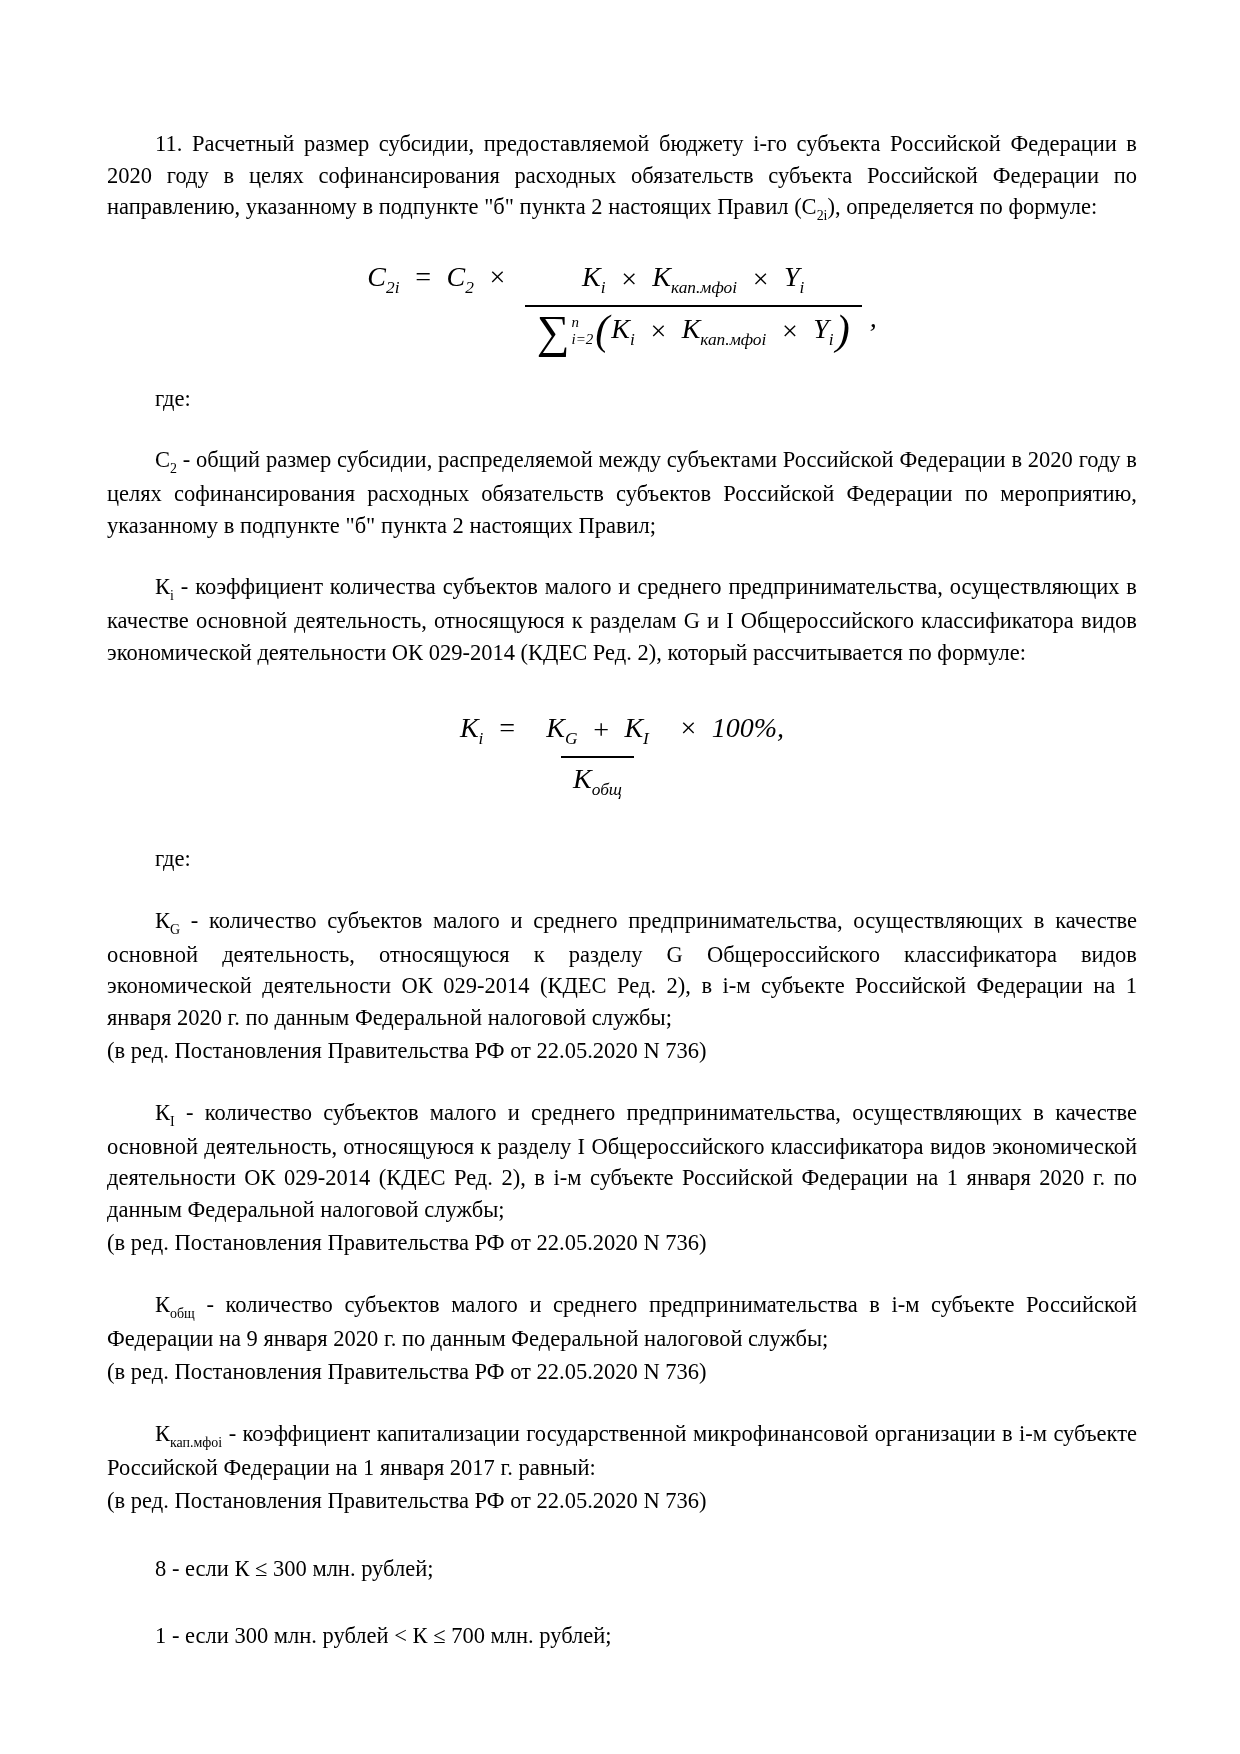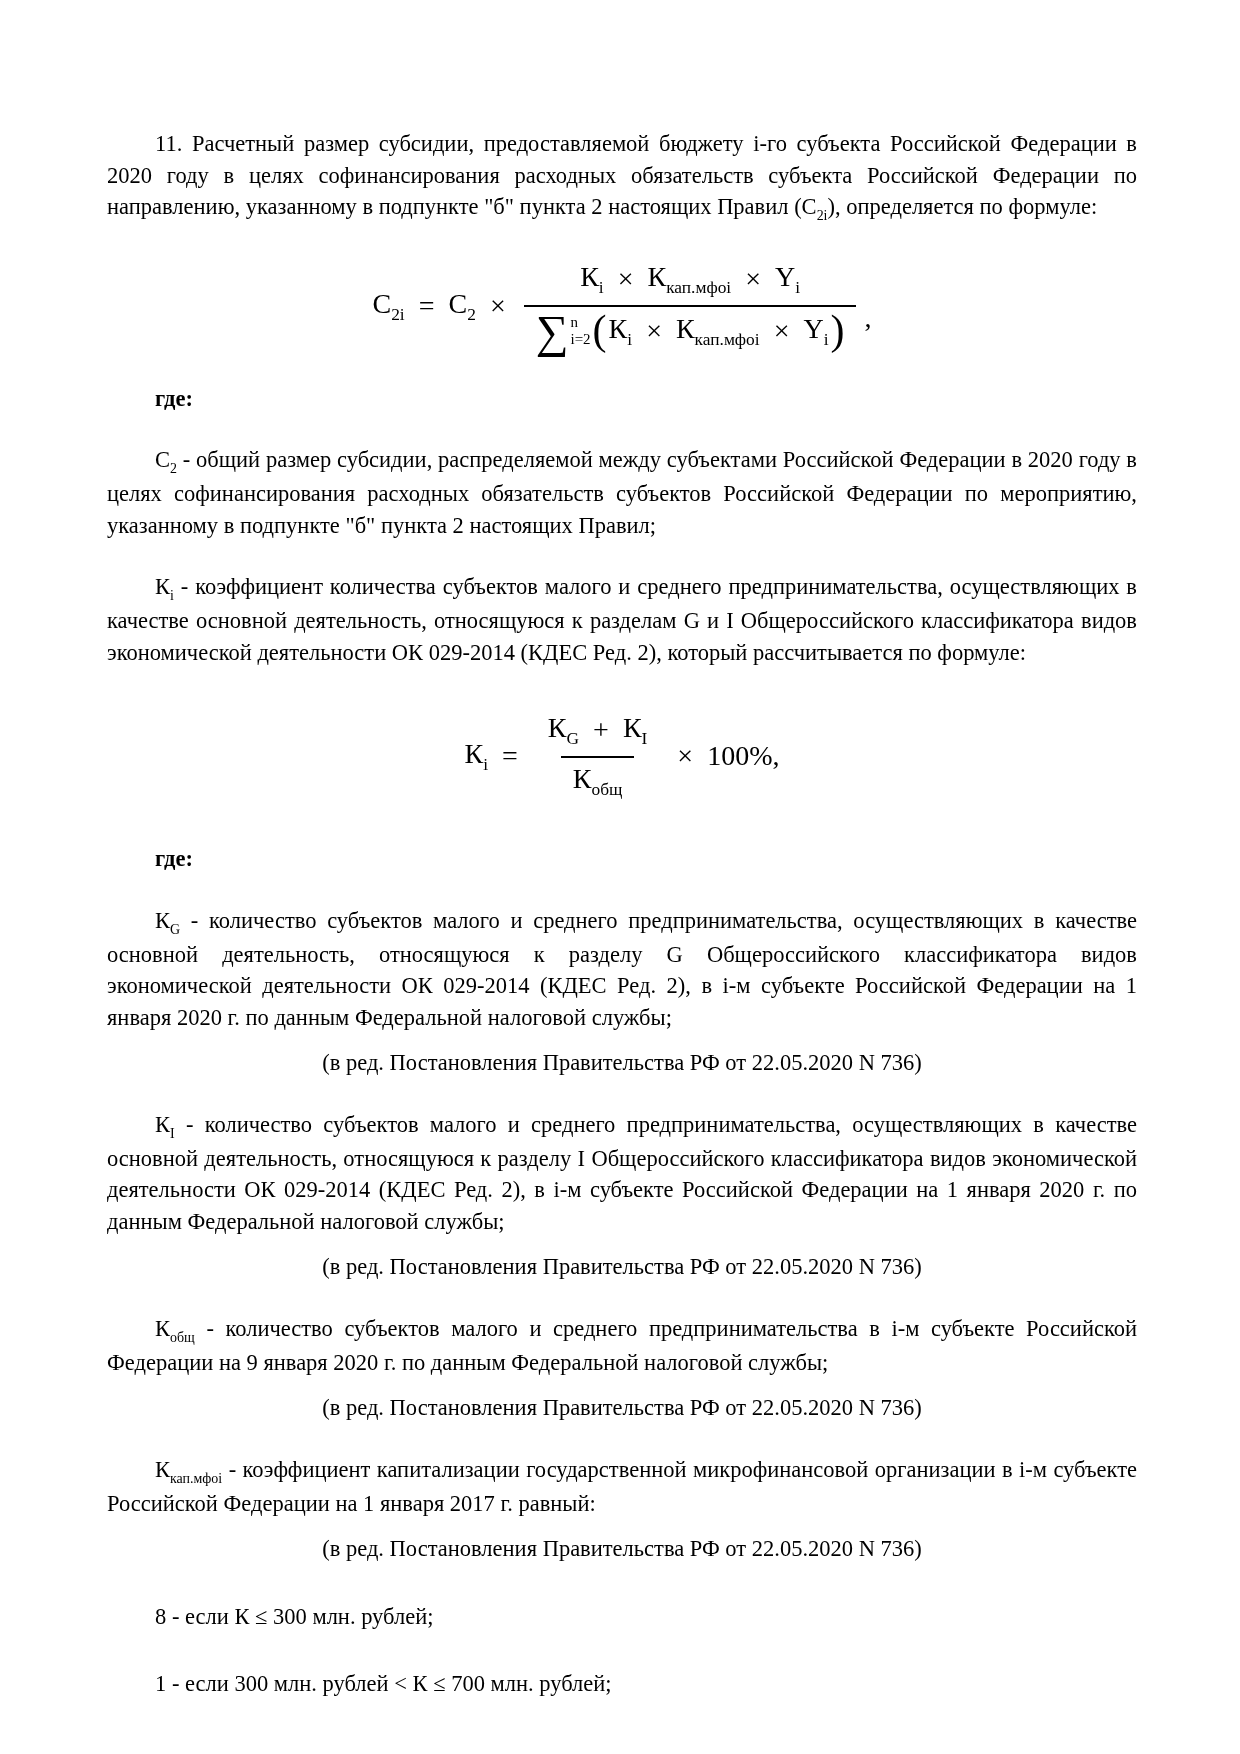--- a/index.html
+++ b/index.html
@@ -5,27 +5,27 @@
   html, body { margin:0; padding:0; background:#ffffff; }
   .page {
     width:1240px; height:1754px; box-sizing:border-box;
     padding:128px 103px 72px 107px;
     font-family:"Liberation Serif", "DejaVu Serif", serif;
     font-size:22.5px; line-height:1.4; color:#000; background:#ffffff;
     overflow:hidden;
   }
   p { margin:0; text-align:justify; text-indent:48px; }
   .blk { margin-top:30px;font-family:Liberation Serif, serif; }
-  .amendment { text-indent:0; text-align:center; margin-top:14px; }
-  .where { margin-top:32px;font-weight:bold; }
+  .amendment { text-indent:0; text-align:left; margin-top:2px; }
+  .where { margin-top:32px; }
   sub { font-size:0.62em; }
   .cond { margin-top:36px; }
 
   .formula { margin-top:36px; margin-bottom:6px; display:flex; justify-content:center; text-indent:0; }
-  .f-row { display:flex; align-items:center; font-size:28px; line-height:1.15; }
+  .f-row { display:flex; align-items:flex-start; font-size:28px; line-height:1.15;font-style:italic; }
   .f-op { margin:0 14px; }
   .f-item { white-space:nowrap; }
   .frac { display:inline-flex; flex-direction:column; align-items:center; margin:0 4px; }
   .num { display:flex; align-items:center; padding:0 12px 7px; }
   .den { display:flex; align-items:center; justify-content:center; border-top:2px solid #000; padding:5px 12px 0; }
   .sum-wrap { display:inline-flex; align-items:center; margin-right:2px; }
   .sum { font-size:46px; line-height:0.85; }
   .limits { display:inline-flex; flex-direction:column; align-items:flex-start; font-size:15px; line-height:1.15; margin-left:2px; }
   .paren { font-size:42px; line-height:0.75; font-weight:400; }
   .paren.open { margin-right:2px; }

